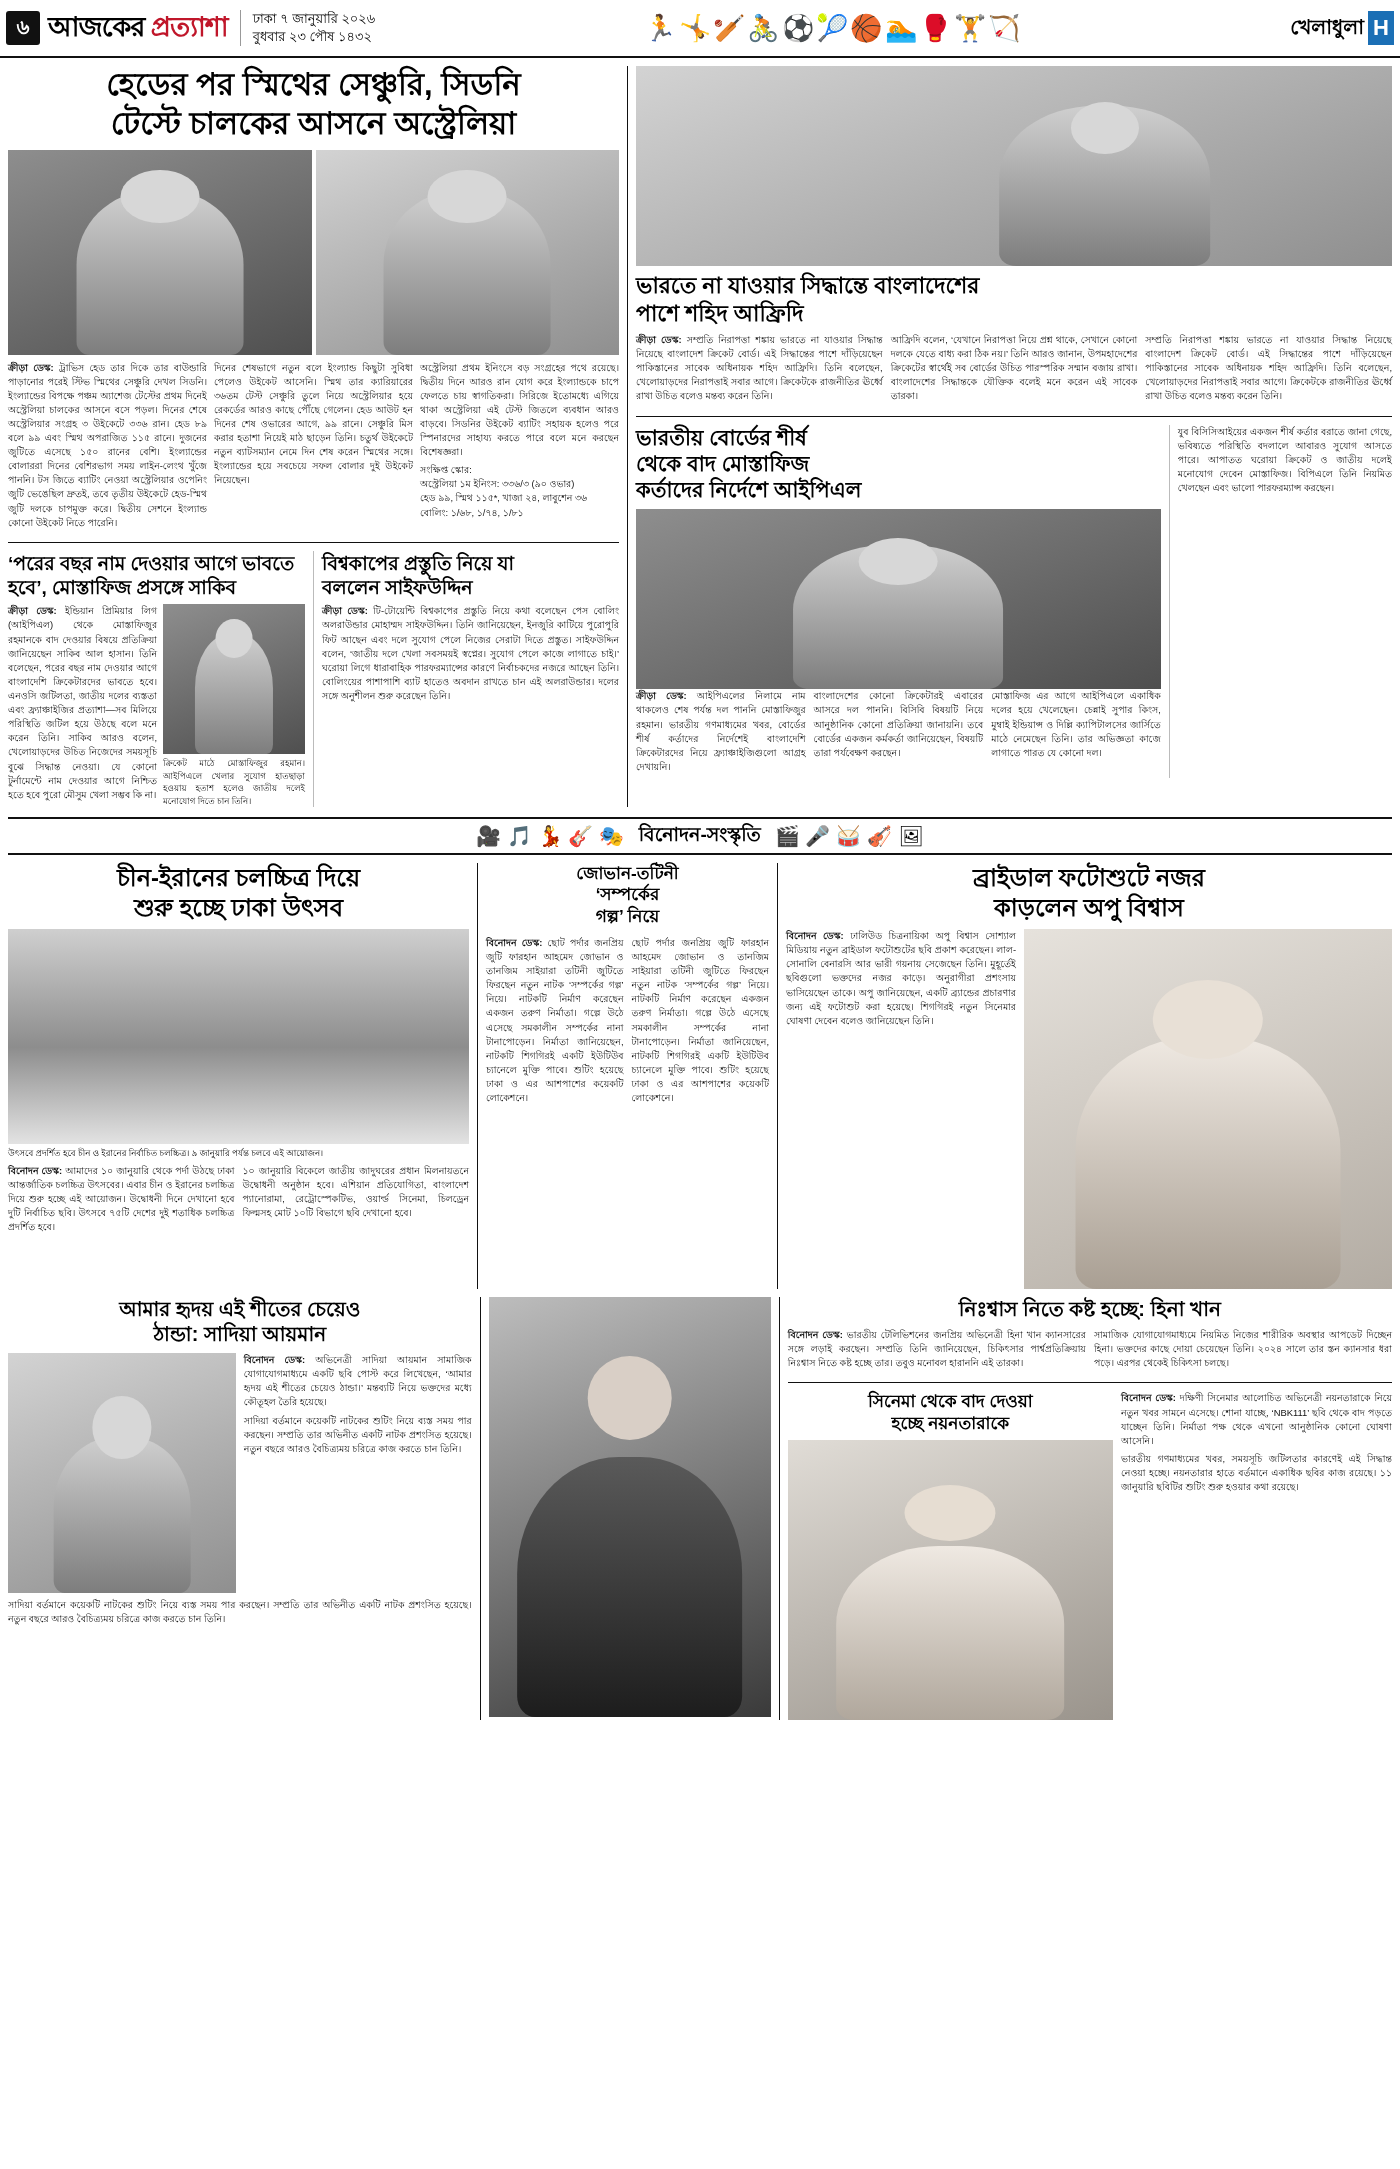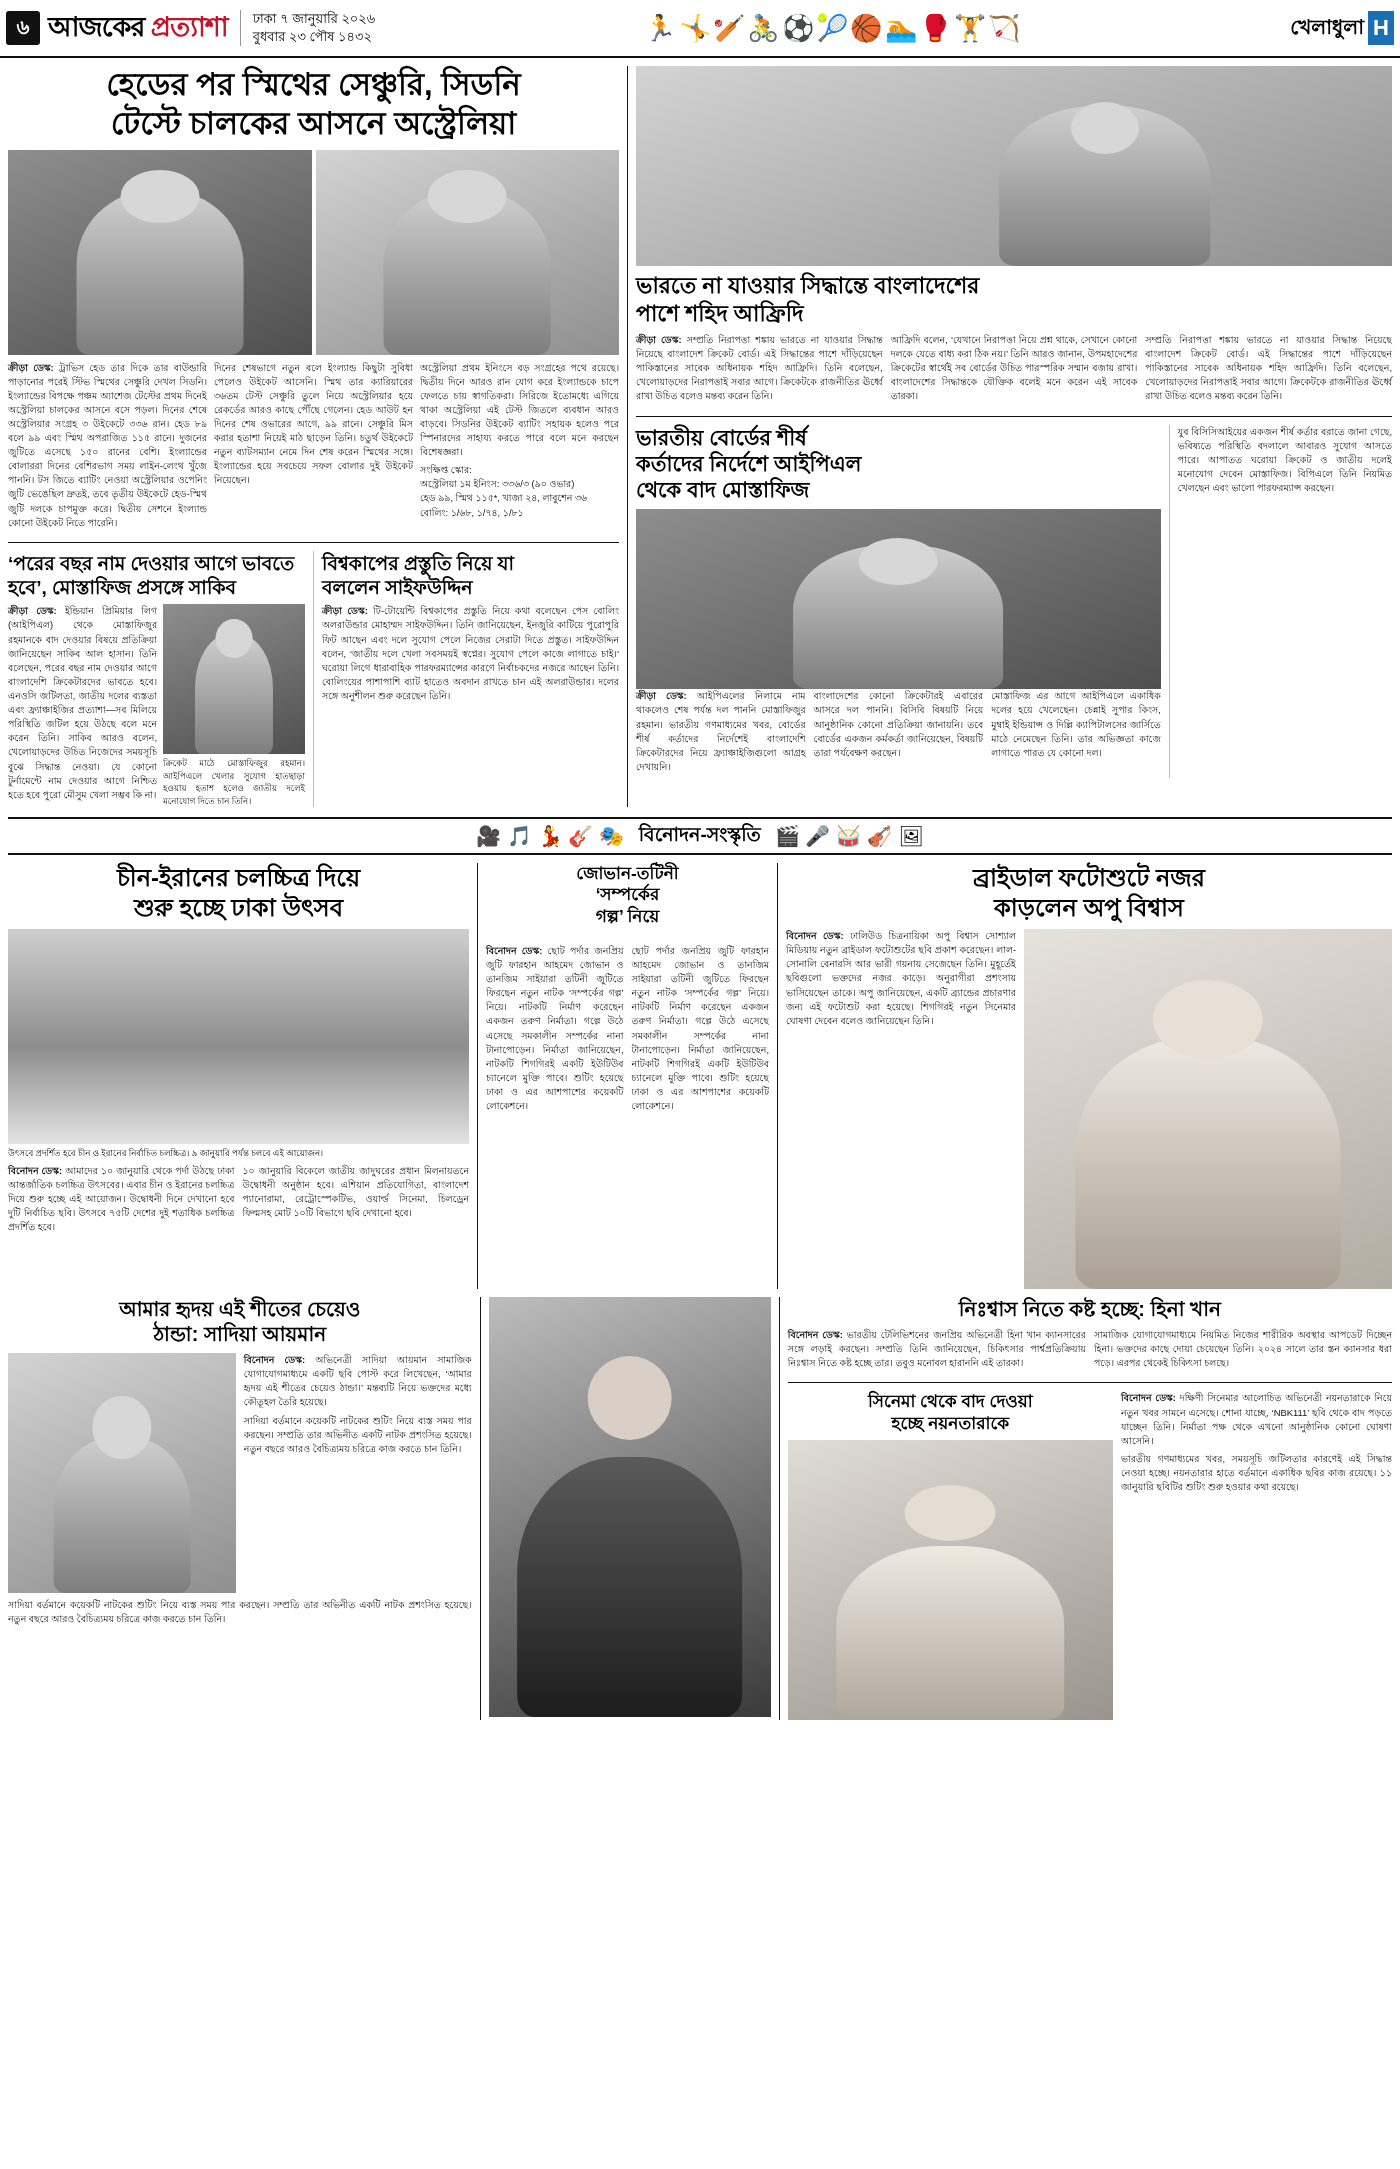--- a/index.html
+++ b/index.html
@@ -206,22 +206,22 @@
           <p>সম্প্রতি নিরাপত্তা শঙ্কায় ভারতে না যাওয়ার সিদ্ধান্ত নিয়েছে বাংলাদেশ ক্রিকেট বোর্ড। এই সিদ্ধান্তের পাশে দাঁড়িয়েছেন পাকিস্তানের সাবেক অধিনায়ক শহিদ আফ্রিদি। তিনি বলেছেন, খেলোয়াড়দের নিরাপত্তাই সবার আগে। ক্রিকেটকে রাজনীতির ঊর্ধ্বে রাখা উচিত বলেও মন্তব্য করেন তিনি।</p>
         </div>
       </div>
 
       <div class="hr-thin"></div>
 
       <div style="display:flex;gap:8px;">
         <div style="flex:2.45;">
           <div class="boxhead" style="font-size:21px;margin-top:0;">
             <div>ভারতীয় বোর্ডের শীর্ষ</div>
+            <div>থেকে বাদ মোস্তাফিজ</div>
             <div>কর্তাদের নির্দেশে আইপিএল</div>
-            <div>থেকে বাদ মোস্তাফিজ</div>
           </div>
           <div class="photo" style="height:180px;">
             <div class="ph-bg"></div>
               <div class="ph-figure" style="width:40%;"></div>
               <div class="ph-head" style="width:15%;top:16%;"></div>
           </div>
           <div style="display:flex;gap:8px;">
             <div class="body" style="flex:1;">
               <p><span class="lead">ক্রীড়া ডেস্ক:</span>
               <span>আইপিএলের নিলামে নাম থাকলেও শেষ পর্যন্ত দল পাননি মোস্তাফিজুর রহমান। ভারতীয় গণমাধ্যমের খবর, বোর্ডের শীর্ষ কর্তাদের নির্দেশেই বাংলাদেশি ক্রিকেটারদের নিয়ে ফ্র্যাঞ্চাইজিগুলো আগ্রহ দেখায়নি।</span></p>
@@ -276,21 +276,21 @@
         </div>
       </div>
     </div>
 
     <div class="col ent-b">
       <div class="hl hl-sm">
         <div>জোভান-তটিনী</div>
         <div>‘সম্পর্কের</div>
         <div>গল্প’ নিয়ে</div>
       </div>
-      <div style="display:flex;gap:8px;margin-top:17px;">
+      <div style="display:flex;gap:8px;margin-top:9px;">
         <div class="body" style="flex:1;">
           <p><span class="lead">বিনোদন ডেস্ক:</span>
           <span>ছোট পর্দার জনপ্রিয় জুটি ফারহান আহমেদ জোভান ও তানজিম সাইয়ারা তটিনী জুটিতে ফিরছেন নতুন নাটক ‘সম্পর্কের গল্প’ নিয়ে। নাটকটি নির্মাণ করেছেন একজন তরুণ নির্মাতা। গল্পে উঠে এসেছে সমকালীন সম্পর্কের নানা টানাপোড়েন। নির্মাতা জানিয়েছেন, নাটকটি শিগগিরই একটি ইউটিউব চ্যানেলে মুক্তি পাবে। শুটিং হয়েছে ঢাকা ও এর আশপাশের কয়েকটি লোকেশনে।</span></p>
         </div>
         <div class="body" style="flex:1;">
           <p>ছোট পর্দার জনপ্রিয় জুটি ফারহান আহমেদ জোভান ও তানজিম সাইয়ারা তটিনী জুটিতে ফিরছেন নতুন নাটক ‘সম্পর্কের গল্প’ নিয়ে। নাটকটি নির্মাণ করেছেন একজন তরুণ নির্মাতা। গল্পে উঠে এসেছে সমকালীন সম্পর্কের নানা টানাপোড়েন। নির্মাতা জানিয়েছেন, নাটকটি শিগগিরই একটি ইউটিউব চ্যানেলে মুক্তি পাবে। শুটিং হয়েছে ঢাকা ও এর আশপাশের কয়েকটি লোকেশনে।</p>
         </div>
       </div>
     </div>
 

